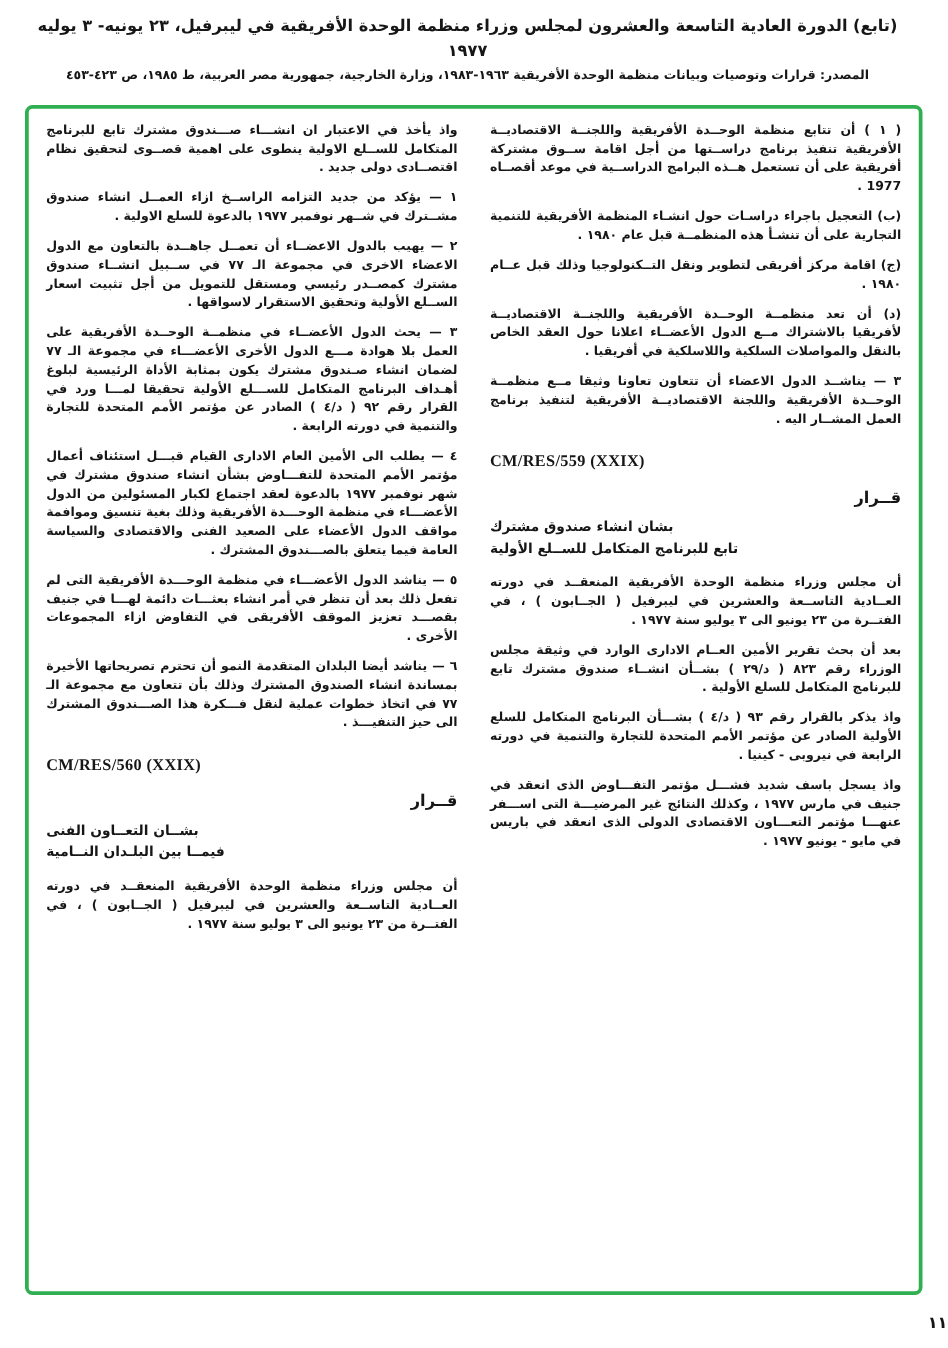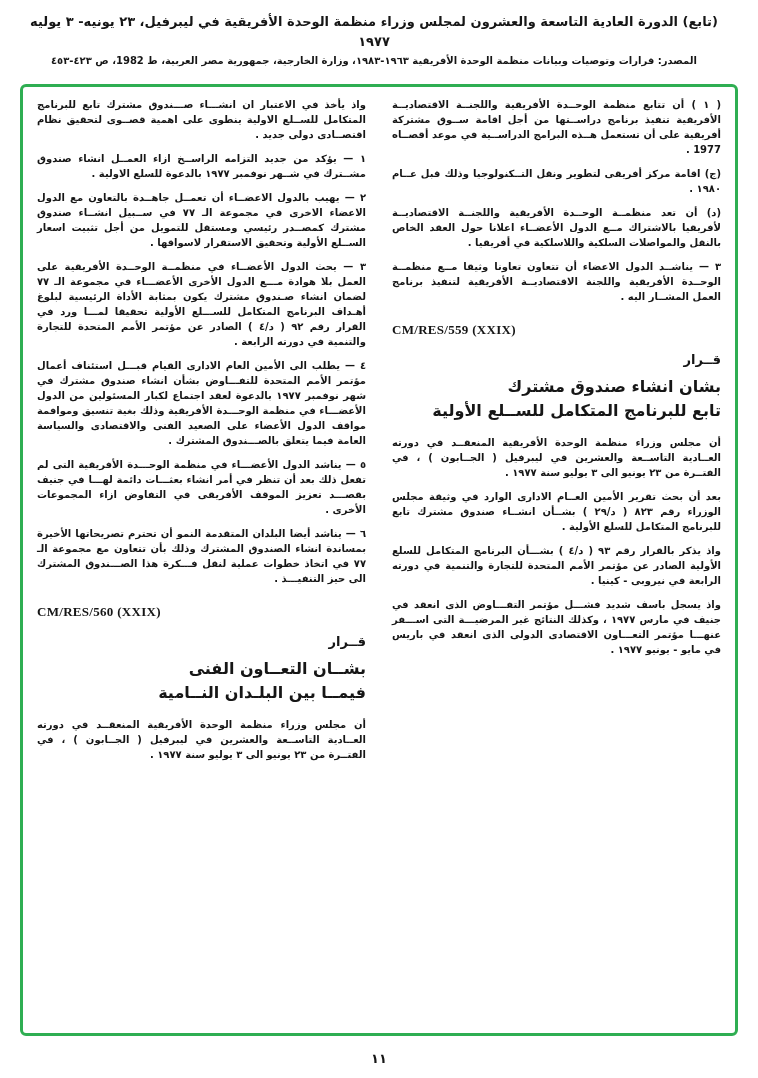--- a/index.html
+++ b/index.html
@@ -73,49 +73,50 @@
     margin-bottom: 14px;
     letter-spacing: 0.3px;
   }
   .heading {
     text-align: right;
     font-size: 13px;
     font-weight: bold;
     margin: 10px 0 8px 0;
   }
   .subheading {
-    text-align: right;
-    font-size: 16px;
+    text-align: left;
+    font-size: 11px;
     font-weight: bold;
     white-space: pre-line;
     line-height: 1.5;
     margin: 0 0 12px 0;
   }
   .page-number {
     position: absolute;
     bottom: 12px;
     left: 0;
     right: 0;
-    text-align: center;
+    text-align: right;
     font-size: 13px;
     font-weight: bold;
   }
 </style>
 </head>
 <body>
 
 <header class="page-header">
   <div class="hline1">(تابع) الدورة العادية التاسعة والعشرون لمجلس وزراء منظمة الوحدة الأفريقية في ليبرفيل، ٢٣ يونيه- ٣ يوليه ١٩٧٧</div>
-  <div class="hline2">المصدر: قرارات وتوصيات وبيانات منظمة الوحدة الأفريقية ١٩٦٣-١٩٨٣، وزارة الخارجية، جمهورية مصر العربية، ط 1982، ص ٤٢٣-٤٥٣</div>
+  <div class="hline2">المصدر: قرارات وتوصيات وبيانات منظمة الوحدة الأفريقية ١٩٦٣-١٩٨٣، وزارة الخارجية، جمهورية مصر العربية، ط ١٩٨٥، ص ٤٢٣-٤٥٣</div>
 </header>
 
 <div class="content-border">
   <div class="columns">
     <div class="column">
         <p class="block para">( ١ ) أن تتابع منظمة الوحــدة الأفريقية واللجنــة الاقتصاديــة الأفريقية تنفيذ برنامج دراســتها من أجل اقامة ســوق مشتركة أفريقية على أن تستعمل هــذه البرامج الدراســية في موعد أقصــاه 1977 .</p>
+        <p class="block para">(ب) التعجيل باجراء دراسـات حول انشـاء المنظمة الأفريقية للتنمية التجارية على أن تنشـأ هذه المنظمــة قبل عام ١٩٨٠ .</p>
         <p class="block para">(ج) اقامة مركز أفريقى لتطوير ونقل التــكنولوجيا وذلك قبل عــام ١٩٨٠ .</p>
         <p class="block para">(د) أن تعد منظمــة الوحــدة الأفريقية واللجنــة الاقتصاديــة لأفريقيا بالاشتراك مــع الدول الأعضــاء اعلانا حول العقد الخاص بالنقل والمواصلات السلكية واللاسلكية في أفريقيا .</p>
         <p class="block para">٣ — يناشــد الدول الاعضاء أن تتعاون تعاونا وثيقا مــع منظمــة الوحــدة الأفريقية واللجنة الاقتصاديــة الأفريقية لتنفيذ برنامج العمل المشــار اليه .</p>
         <p class="block ref">CM/RES/559 (XXIX)</p>
         <p class="block heading">قــرار</p>
         <p class="block subheading">بشان انشاء صندوق مشترك
 تابع للبرنامج المتكامل للســلع الأولية</p>
         <p class="block para">أن مجلس وزراء منظمة الوحدة الأفريقية المنعقــد في دورته العــادية التاســعة والعشرين في ليبرفيل ( الجــابون ) ، في الفتــرة من ٢٣ يونيو الى ٣ يوليو سنة ١٩٧٧ .</p>
         <p class="block para">بعد أن بحث تقرير الأمين العــام الادارى الوارد في وثيقة مجلس الوزراء رقم ٨٢٣ ( د/٢٩ ) بشــأن انشــاء صندوق مشترك تابع للبرنامج المتكامل للسلع الأولية .</p>
         <p class="block para">واذ يذكر بالقرار رقم ٩٣ ( د/٤ ) بشـــأن البرنامج المتكامل للسلع الأولية الصادر عن مؤتمر الأمم المتحدة للتجارة والتنمية في دورته الرابعة في نيروبى - كينيا .</p>

